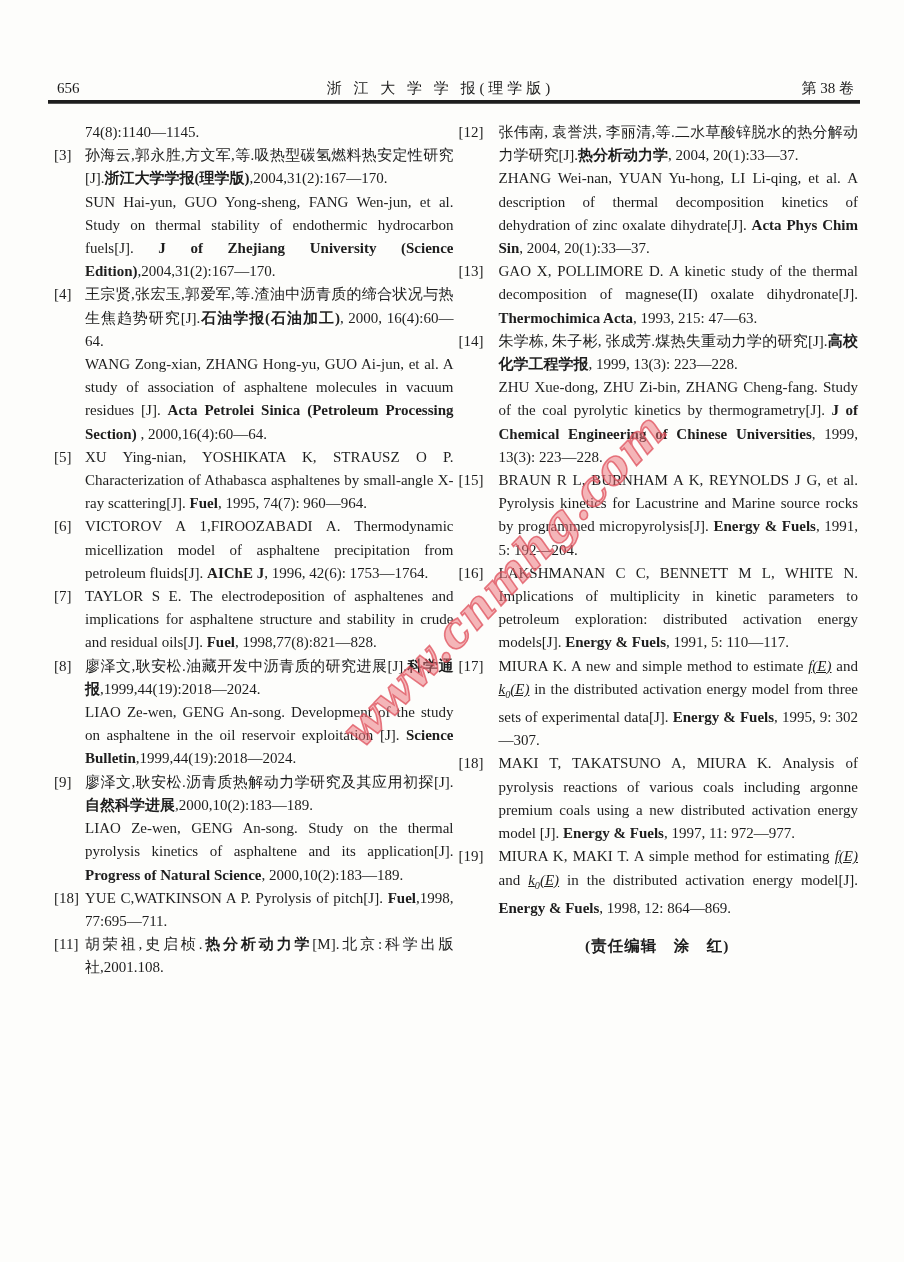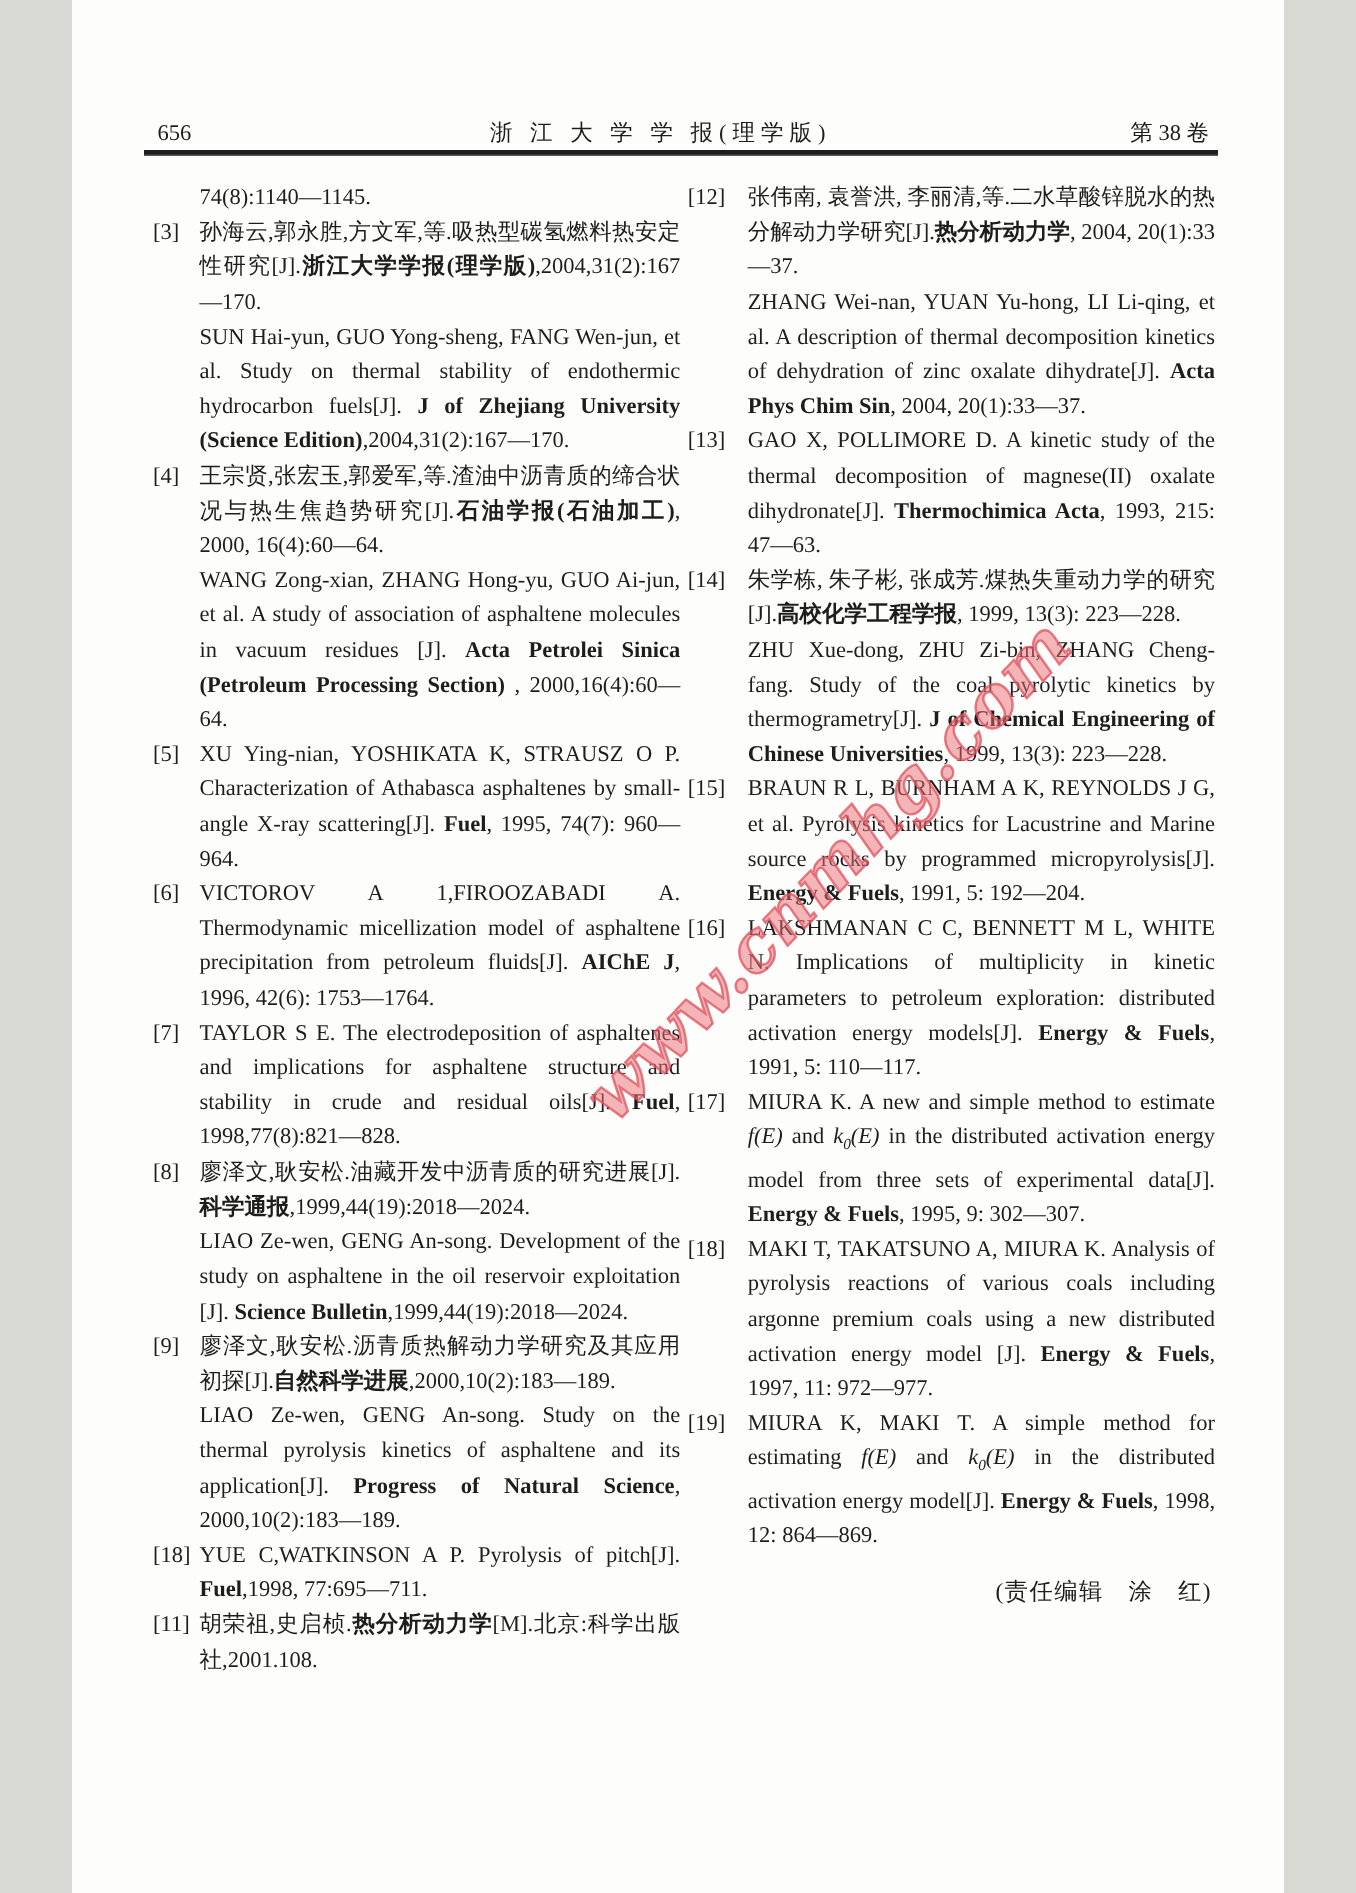--- a/index.html
+++ b/index.html
@@ -1,18 +1,18 @@
 <!DOCTYPE html>
 <html><head>
 <meta charset="utf-8">
 <style>
   html,body{margin:0;padding:0;background:#d9d9d6;}
   .page{
     position:relative;
-    width:808px;height:1262px;
+    width:904px;height:1262px;
     margin:0 auto;
     background:#fdfdfb;
     color:#1d1d1d;
     font-family:"Liberation Serif","DejaVu Serif",serif;
     overflow:hidden;
   }
   
   .header{
     position:absolute;top:79px;left:57px;right:50px;
     display:flex;justify-content:space-between;align-items:baseline;
@@ -30,26 +30,26 @@
     display:flex;gap:5px;
     font-size:15px;line-height:23.2px;
   }
   .col{flex:1;min-width:0;}
   .ref{display:flex;align-items:flex-start;}
   .ref-num{flex:0 0 31px;white-space:nowrap;}
   .col-right .ref-num{flex:0 0 40px;}
   .ref-body{flex:1;min-width:0;}
   .ref-para{text-align:justify;text-justify:inter-word;}
   .b{font-weight:bold;}
-  .i{font-style:italic;}
+  .i{font-style:italic;text-decoration:underline;}
   .sub{vertical-align:sub;font-size:0.68em;font-style:italic;}
   .editor-note{
     margin-top:14px;
-    text-align:right;
-    font-weight:normal;
+    text-align:center;
+    font-weight:bold;
     font-size:15.5px;
     letter-spacing:1px;
     padding-right:2px;
   }
   
   .watermark{
     position:absolute;
     left:300px;top:588px;
     width:330px;height:64px;
     line-height:64px;

